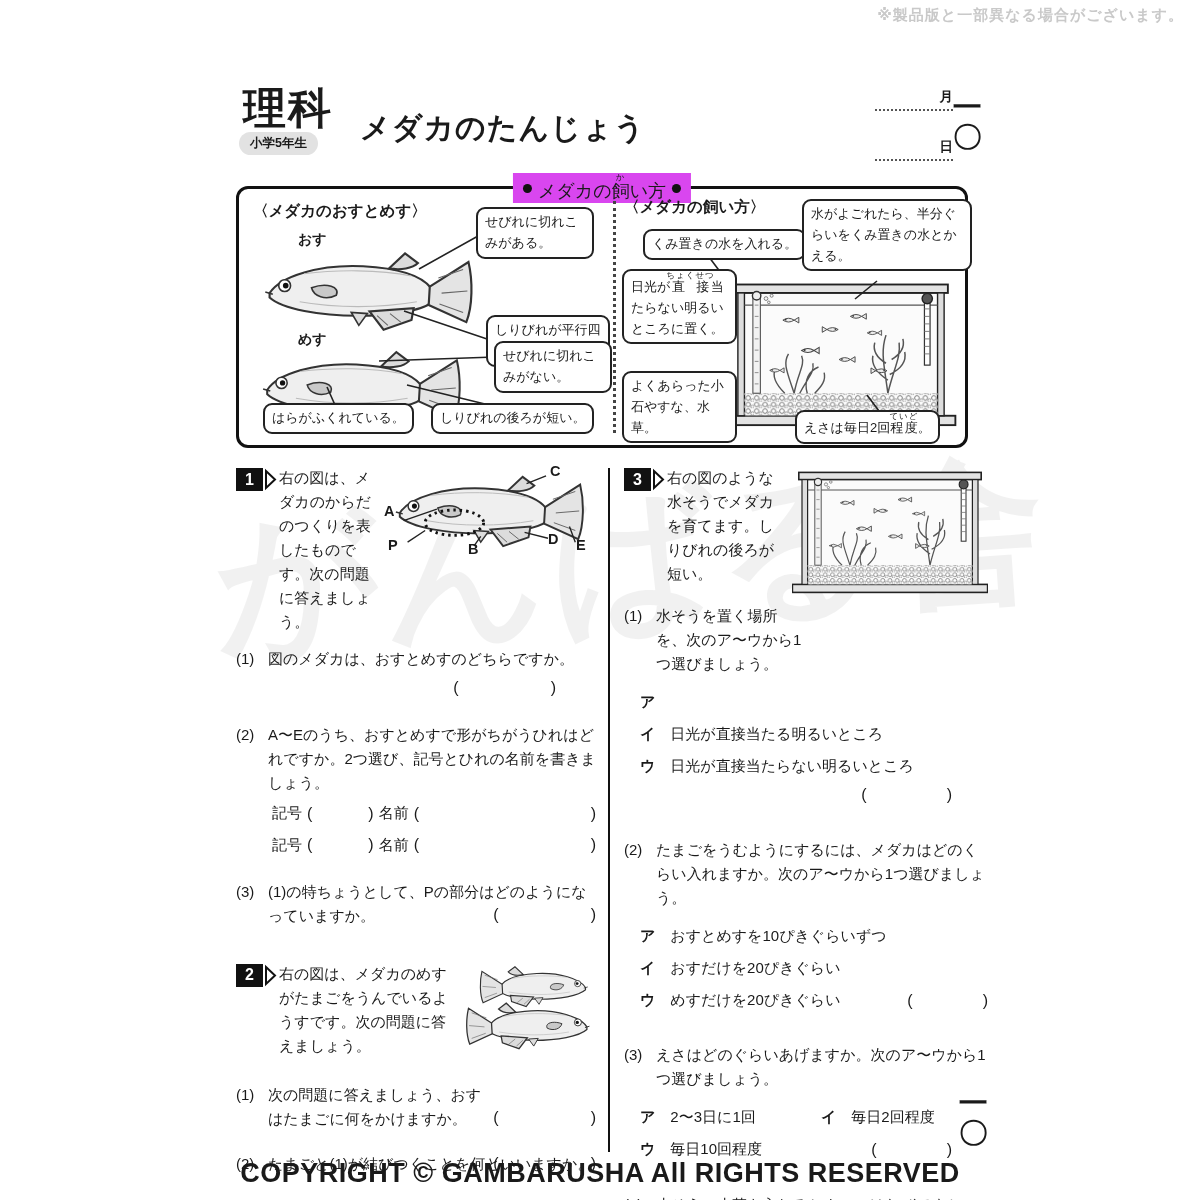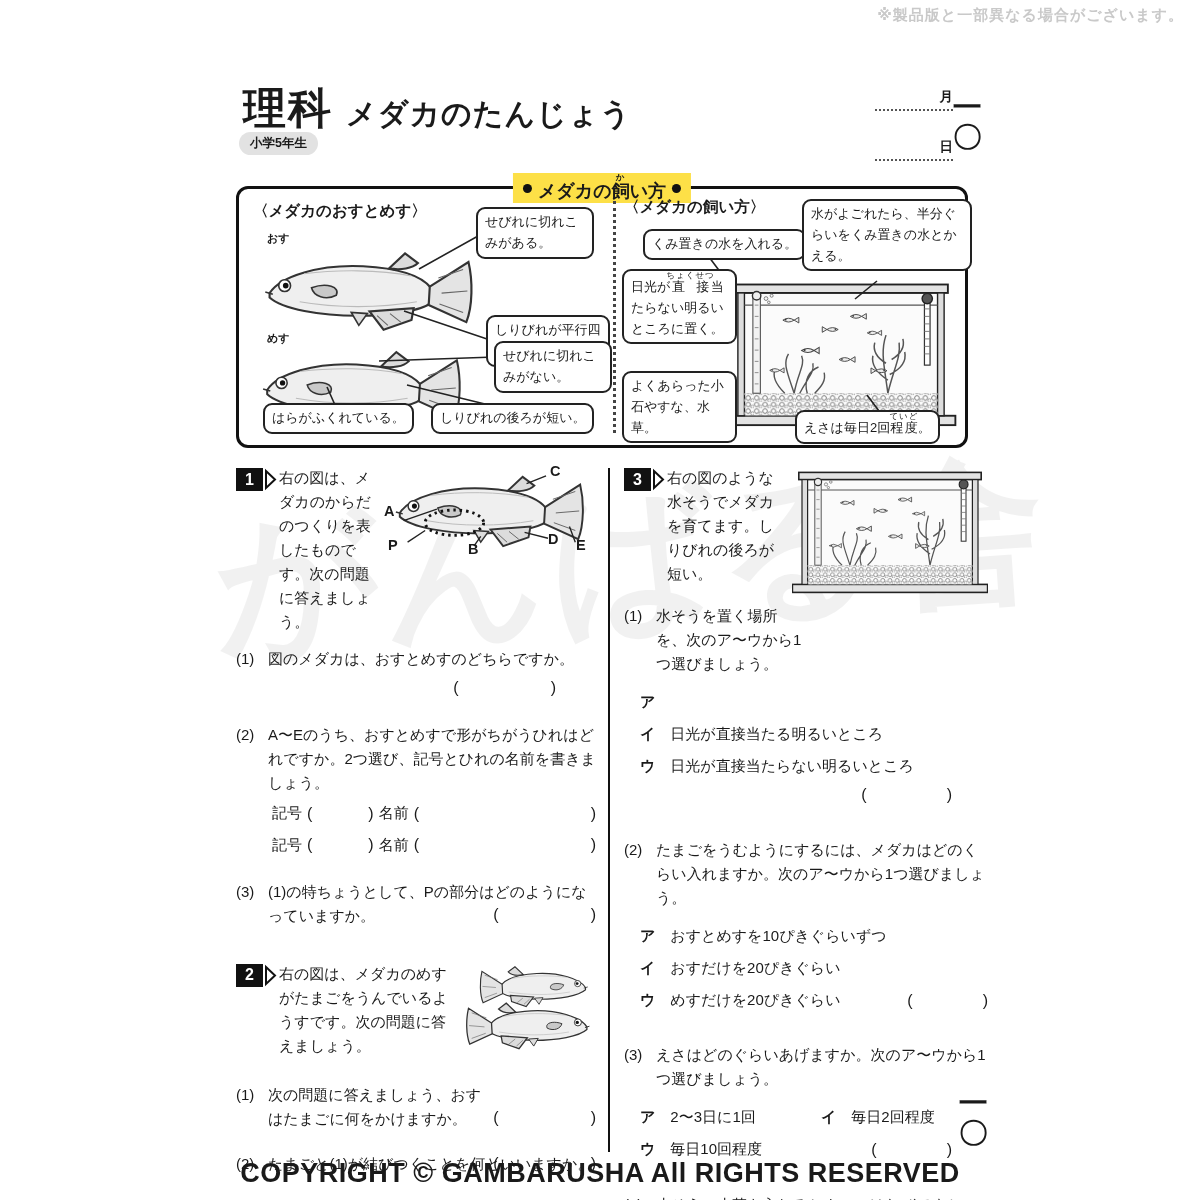--- a/index.html
+++ b/index.html
@@ -10,37 +10,37 @@
   .abs{position:absolute;}
   
   .disclaimer{top:6px;right:16px;font-size:15px;font-weight:bold;color:#c9c9c9;letter-spacing:1px;}
   
   .watermark{left:215px;top:480px;font-size:160px;font-weight:800;color:#000;opacity:0.05;
     letter-spacing:4px;white-space:nowrap;z-index:0;transform:rotate(-4deg);transform-origin:left center;}
   
   .subject{left:243px;top:80px;font-size:43px;font-weight:900;letter-spacing:2px;z-index:1;}
   .grade-badge{left:239px;top:132px;background:#e2e2e2;border-radius:12px;padding:3px 11px;
     font-size:12.5px;font-weight:bold;z-index:1;}
-  .lesson-title{left:346px;top:94px;font-size:30px;font-weight:800;letter-spacing:1px;z-index:1;margin:0;}
+  .lesson-title{left:346px;top:94px;font-size:30px;font-weight:800;letter-spacing:1px;z-index:1;margin:14px;}
   .date-field{width:78px;text-align:right;border-bottom:2px dotted #555;font-size:13.5px;
     font-weight:bold;padding-bottom:3px;z-index:1;}
   .date-month{left:875px;top:88px;}
   .date-day{left:875px;top:138px;}
   .pagenum{width:1.05em;word-break:break-all;line-height:1.05;font-size:29px;font-weight:900;
     text-align:center;z-index:1;}
   .pagenum-top{left:952px;top:92px;}
   .pagenum-bottom{left:958px;top:1088px;}
   
   .infobox{left:236px;top:186px;width:726px;height:256px;border:3px solid #111;border-radius:12px;z-index:1;}
-  .box-title{position:absolute;top:-16px;left:50%;transform:translateX(-50%);background:#fde047;
-    padding:0 10px;display:flex;align-items:center;gap:6px;font-size:18px;font-weight:700;white-space:nowrap;}
+  .box-title{position:absolute;top:-16px;left:50%;transform:translateX(-50%);background:#d946ef;
+    padding:0 10px;display:flex;align-items:center;gap:6px;font-size:18px;font-weight:400;white-space:nowrap;}
   .dot{width:9px;height:9px;background:#111;border-radius:50%;flex:none;}
   .ib-divider{position:absolute;left:374px;top:12px;bottom:12px;border-left:3px dotted #444;}
   .ib-heading{position:absolute;font-size:15.5px;font-weight:800;white-space:nowrap;}
-  .ib-sexlabel{position:absolute;font-size:11px;font-weight:700;}
+  .ib-sexlabel{position:absolute;font-size:14px;font-weight:700;margin-left:31px;}
   .co{position:absolute;border:2px solid #222;border-radius:9px;background:#fff;padding:3px 7px;
     font-size:13px;line-height:1.6;z-index:3;}
   .co.nowrap{white-space:nowrap;}
   .pointer-lines{position:absolute;left:0;top:0;width:100%;height:100%;z-index:2;pointer-events:none;}
   .fishsvg{position:absolute;z-index:1;}
   ruby rt{font-size:8.5px;letter-spacing:1px;}
   
   .col-divider{left:608px;top:468px;height:684px;border-left:2.5px solid #111;z-index:1;}
   .qcol{z-index:1;font-size:15px;line-height:1.6;}
   .qcol-left{left:236px;top:466px;width:360px;}

